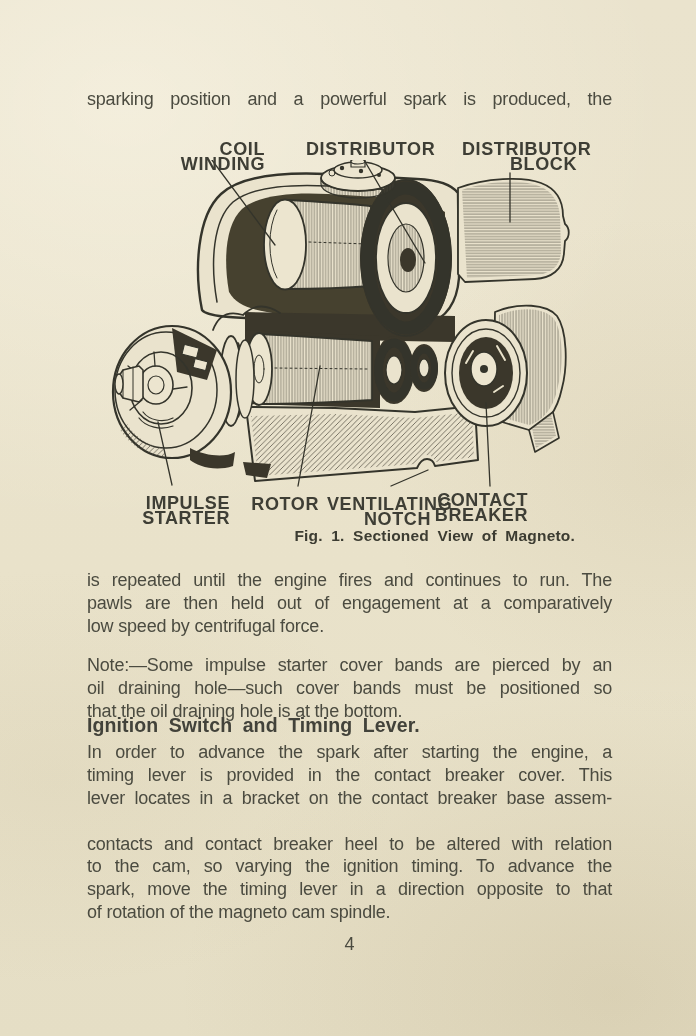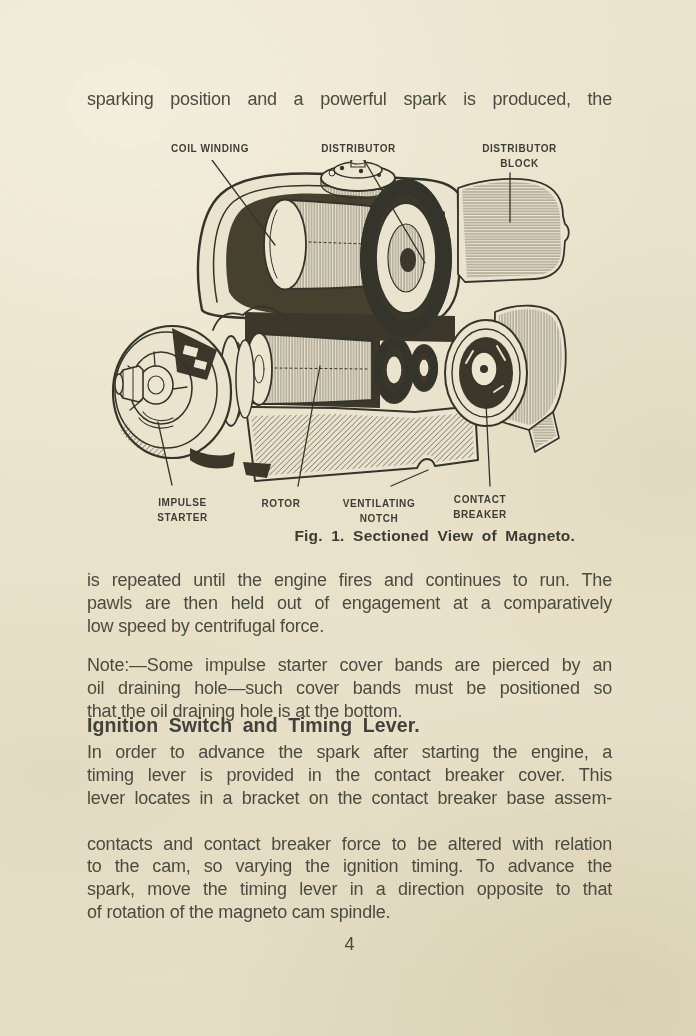--- a/index.html
+++ b/index.html
@@ -20,22 +20,22 @@
     text-align:justify;color:#4b4b40;
   }
   .j{text-align-last:justify;}
   .lastln{text-align-last:left;}
   .hd{
     position:absolute;left:87px;width:525px;margin:0;
     font-size:19.5px;line-height:24px;font-weight:bold;color:#42423a;
     word-spacing:5px;letter-spacing:0.1px;
   }
   .fl{
-    position:absolute;font-size:10px;line-height:14.5px;font-weight:bold;
-    letter-spacing:0.6px;color:#3e3e35;text-align:center;white-space:pre-line;
+    position:absolute;font-size:18px;line-height:14.5px;font-weight:bold;
+    letter-spacing:0.6px;color:#3e3e35;text-align:right;white-space:pre-line;
   }
   .cap{
     position:absolute;left:95px;top:527px;width:480px;text-align:right;
     font-size:15.5px;font-weight:bold;color:#3c3c32;word-spacing:4px;letter-spacing:0.2px;
   }
   .pgnum{
     position:absolute;left:87px;top:934px;width:525px;text-align:center;
     font-size:18px;color:#4b4b40;
   }
   .figwrap{position:absolute;left:95px;top:160px;width:480px;height:340px;}
@@ -182,20 +182,20 @@
 
   <div class="tl j" style="top:654px">Note:—Some impulse starter cover bands are pierced by an</div>
   <div class="tl j" style="top:677px">oil draining hole—such cover bands must be positioned so</div>
   <div class="tl lastln" style="top:700px">that the oil draining hole is at the bottom.</div>
 
   <h2 class="hd" style="top:713px">Ignition Switch and Timing Lever.</h2>
 
   <div class="tl j" style="top:741px">In order to advance the spark after starting the engine, a</div>
   <div class="tl j" style="top:787px">lever locates in a bracket on the contact breaker base assem-</div>
   <div class="tl j" style="top:764px">timing lever is provided in the contact breaker cover. This</div>
-  <div class="tl j" style="top:833px">contacts and contact breaker force to be altered with relation</div>
+  <div class="tl j" style="top:833px">contacts and contact breaker heel to be altered with relation</div>
   <div class="tl j" style="top:878px">spark, move the timing lever in a direction opposite to that</div>
   <div class="tl j" style="top:855px">to the cam, so varying the ignition timing. To advance the</div>
   <div class="tl lastln" style="top:901px">of rotation of the magneto cam spindle.</div>
 
   <div class="pgnum">4</div>
 
 </div>
 
 </body></html>

